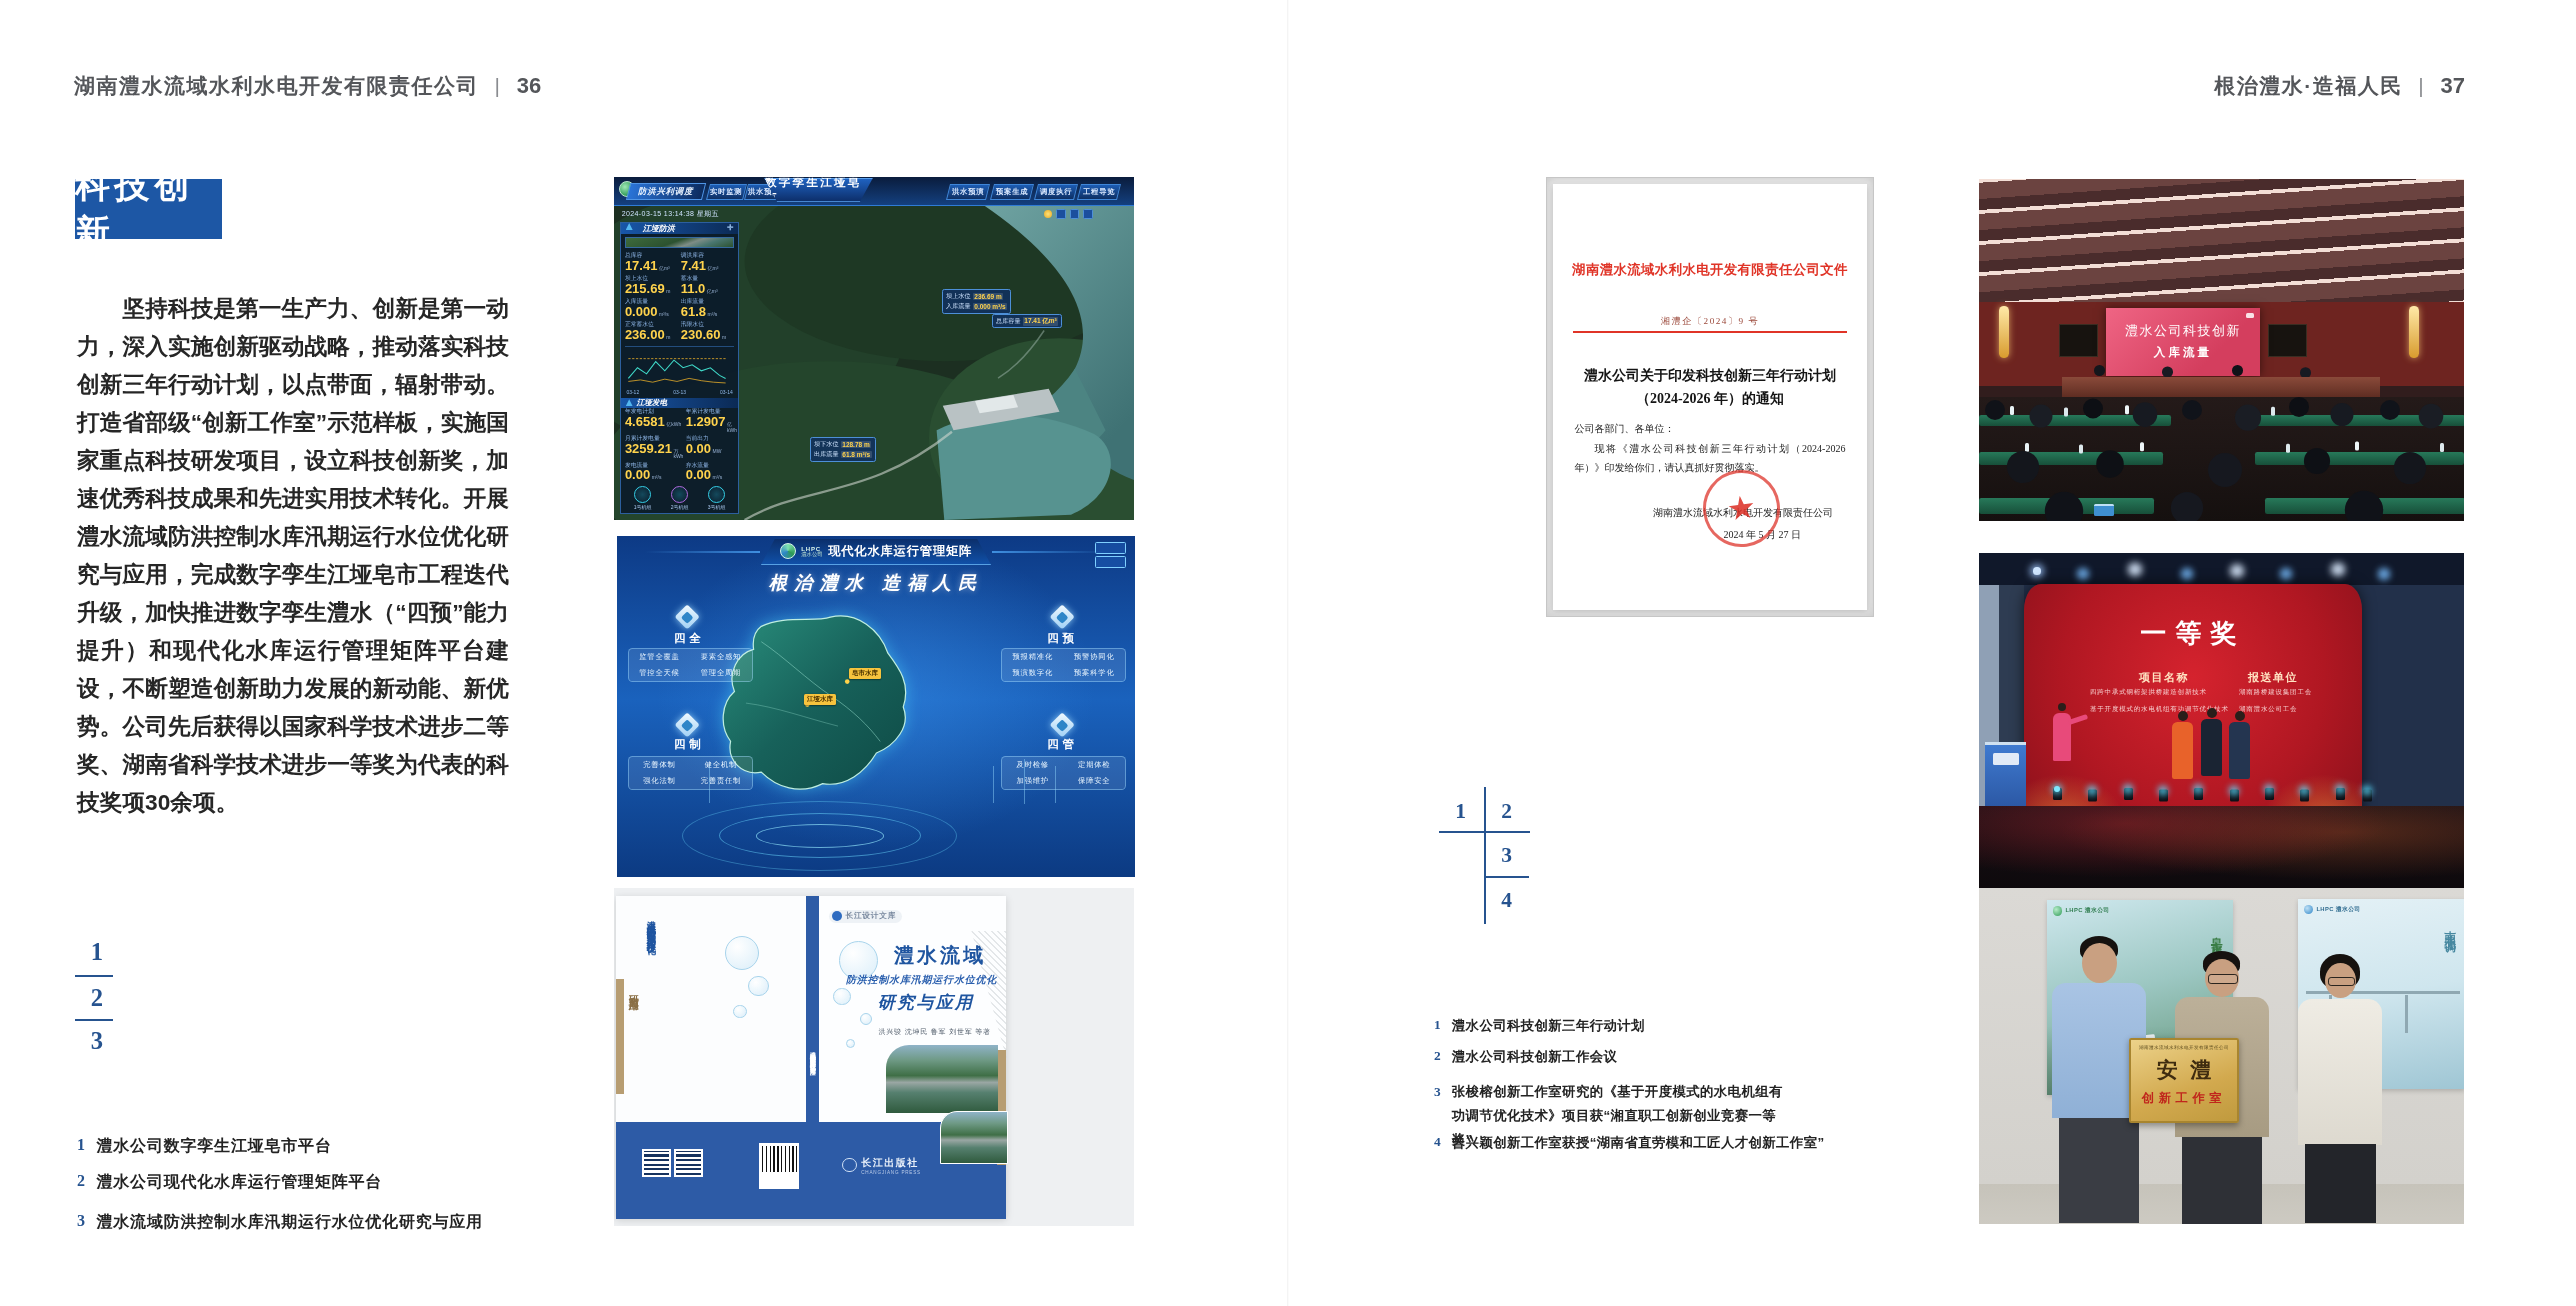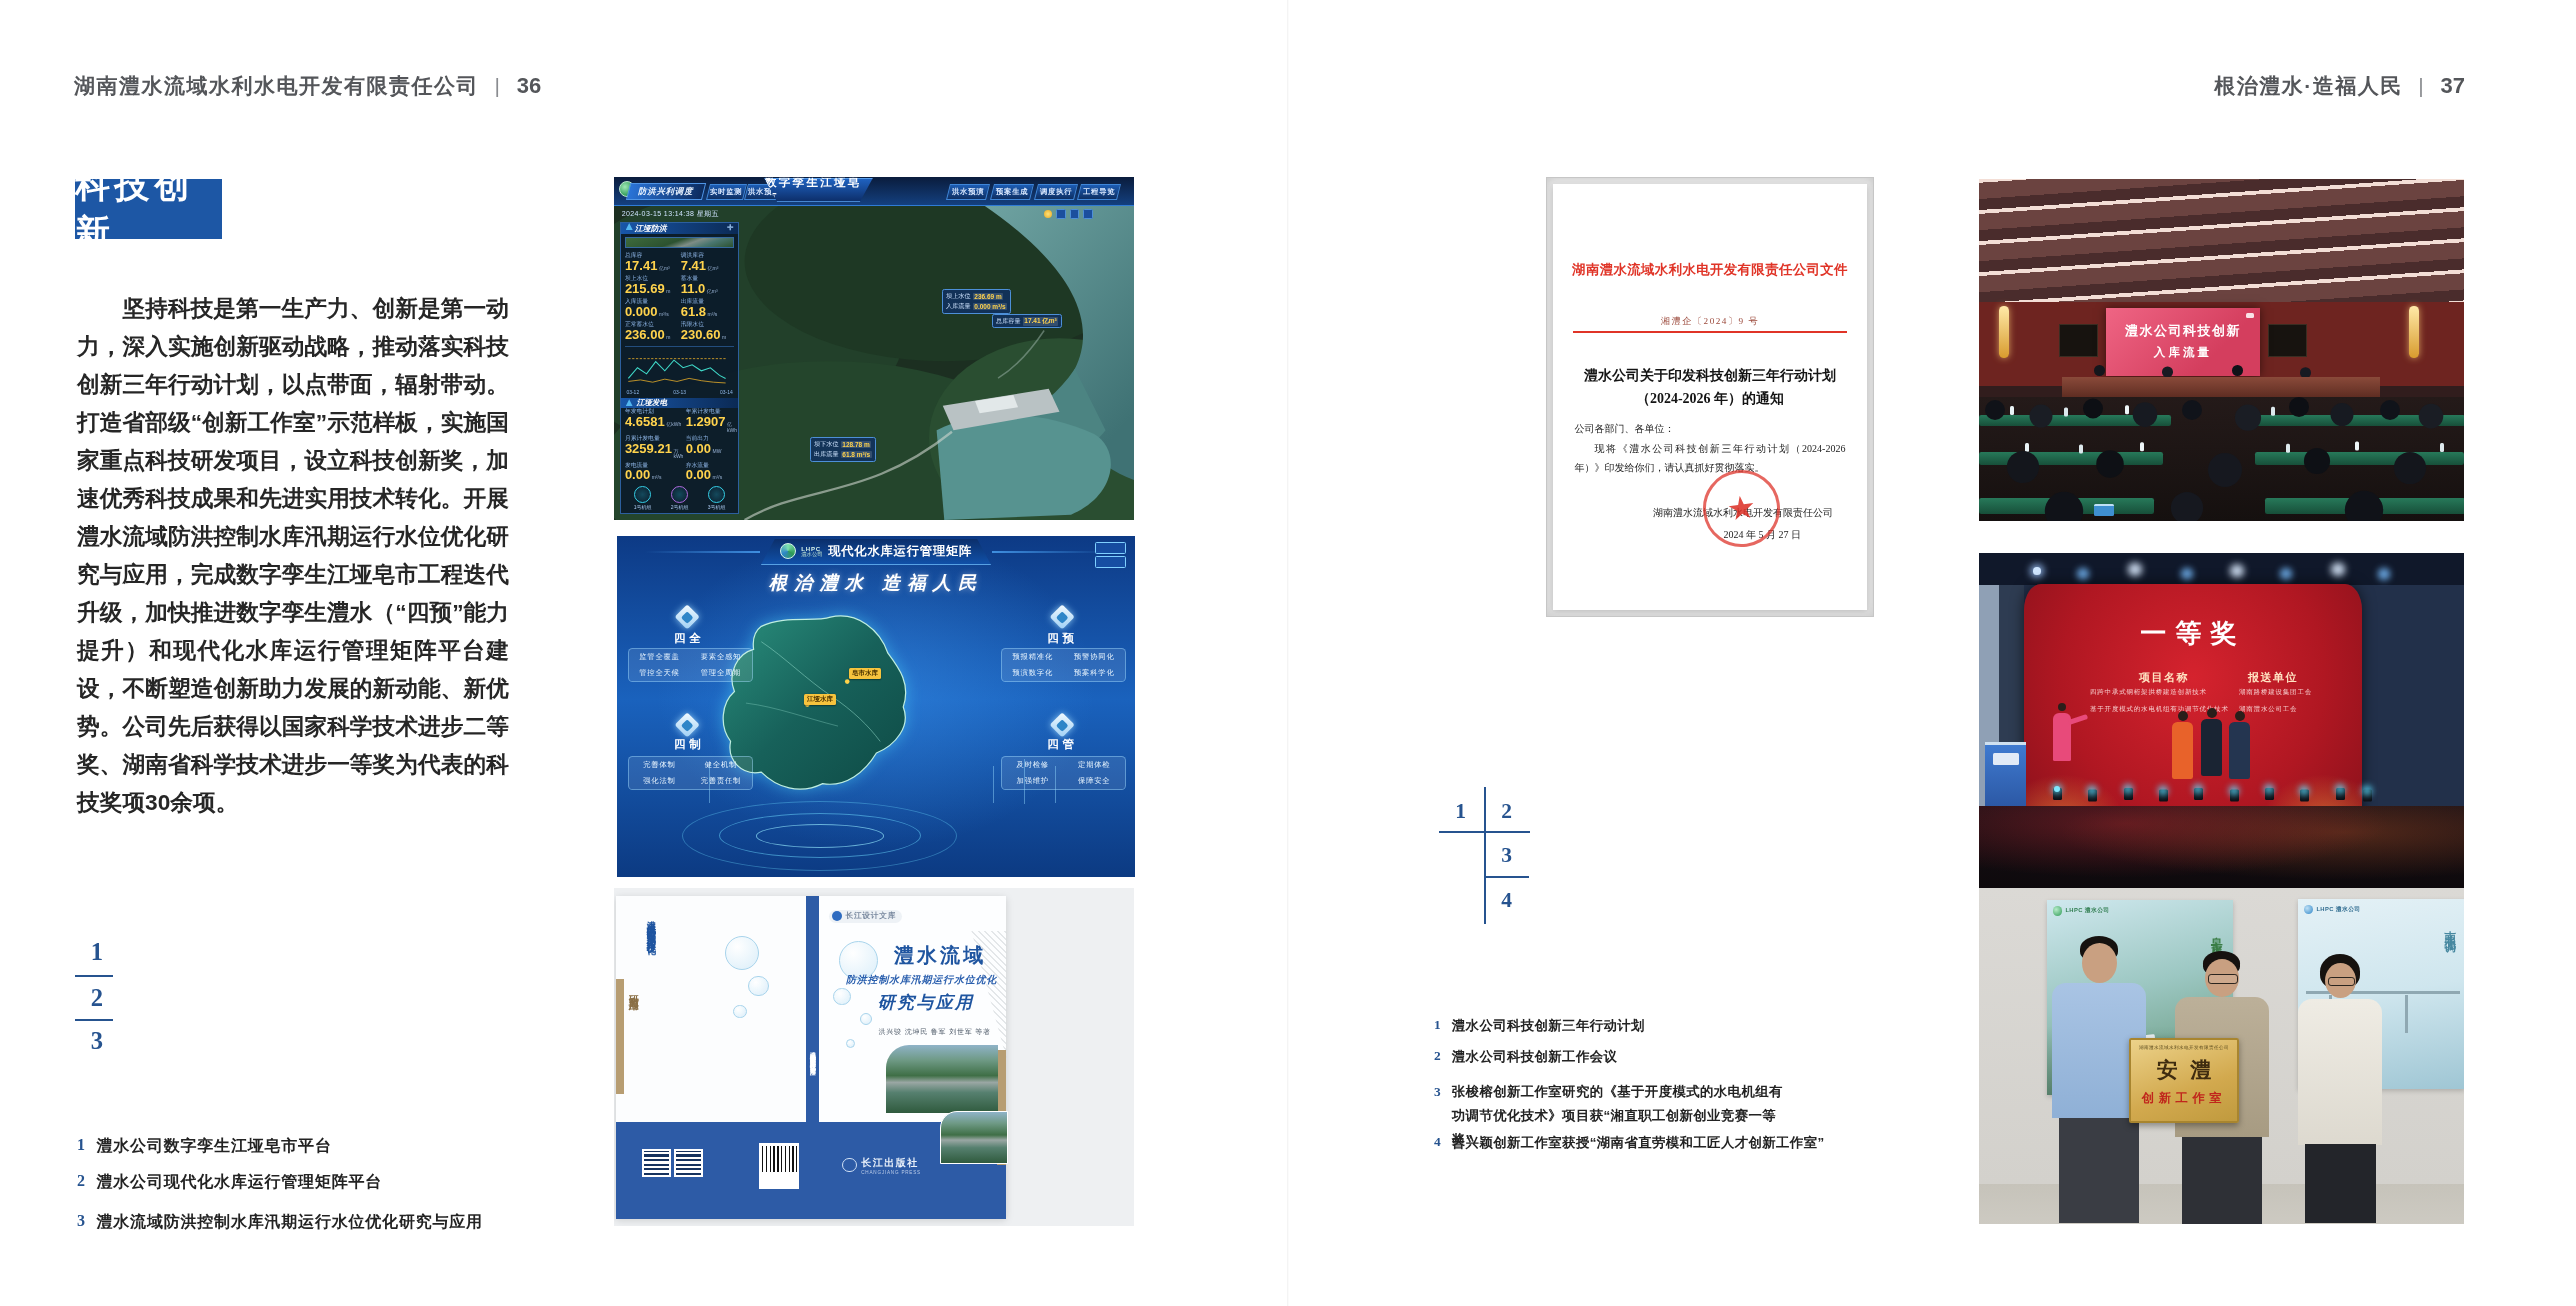--- a/index.html
+++ b/index.html
@@ -45,21 +45,21 @@
             clip-path:polygon(0 0,100% 0,88% 100%,12% 100%);
             display:flex;align-items:center;justify-content:center;
             font-size:11.5px;font-weight:700;color:#fff;letter-spacing:2.3px;}
   .dt-time{position:absolute;left:7.7px;top:32px;font-size:7px;color:#cfe3ff;letter-spacing:0.4px;}
   .dt-weather{position:absolute;left:430px;top:32px;display:flex;gap:3.8px;align-items:center;}
   .dt-sun{width:8.4px;height:8.4px;border-radius:50%;background:radial-gradient(#ffe27a,#e8a820);}
   .dt-sq{width:7.7px;height:7.7px;border-radius:1.5px;background:#1b4f9e;border:0.8px solid #4d8fd8;}
   .dt-panel{position:absolute;left:6.1px;top:45px;width:117px;bottom:6.1px;
             background:rgba(7,20,42,.80);border:0.8px solid #2c5f9e;display:flex;flex-direction:column;}
   .dt-ph{height:15.4px;background:linear-gradient(90deg,#1856a8,#0b2a55);display:flex;
-         padding:0 4.6px;gap:2px;font-size:8px;font-weight:700;color:#fff;font-style:italic;}
+         padding:0 4.6px;gap:10px;font-size:8px;font-weight:700;color:#fff;font-style:italic;}
   .dt-ph .pl{width:7px;height:7px;background:#53b7f0;clip-path:polygon(50% 0,100% 100%,0 100%);}
   .dt-ph .plus{margin-left:auto;color:#9cc4f0;font-style:normal;font-size:7.7px;}
   .dt-thumb{margin:3.1px 3.8px;height:43px;border:0.8px solid #35699f;
             background:linear-gradient(160deg,#3e6b3c 0%,#2c5230 45%,#7e8d86 60%,#49766f 75%,#2c5230 100%);}
   .dt-grid{display:grid;grid-template-columns:1fr 1fr;gap:1.5px 2.3px;padding:0.8px 3.8px;}
   .dt-cell{display:flex;flex-direction:column;line-height:1.15;}
   .dt-l{font-size:5.8px;color:#8fb7e8;}
   .dt-vu{display:flex;align-items:baseline;gap:1.5px;}
   .dt-v{font-size:13px;font-weight:700;color:#ffd34d;}
   .dt-u{font-size:5px;color:#9ab4d6;}
@@ -165,21 +165,21 @@
   .dc-seal i{position:absolute;left:50%;top:50%;width:26px;height:26px;transform:translate(-50%,-50%);
              background:rgba(220,45,35,.85);
              clip-path:polygon(50% 0,61% 35%,98% 35%,68% 57%,79% 91%,50% 70%,21% 91%,32% 57%,2% 35%,39% 35%);}
   
   .mt{background:#311d1d;}
   .mt-ceil{position:absolute;left:0;top:0;right:0;height:129px;
            background:repeating-linear-gradient(176deg,#f3ded6 0 3.8px,#6b4340 3.8px 20px,#4a2c2c 20px 31px);}
   .mt-wall{position:absolute;left:0;top:123px;right:0;height:84px;background:#6e2420;}
   .mt-screen{position:absolute;left:127px;top:129px;width:154px;height:68px;
              background:linear-gradient(135deg,#ef6584,#d43e5e 70%);box-shadow:0 0 9.2px rgba(0,0,0,.5);}
-  .mt-screen .l1{margin-top:14px;text-align:center;font-size:13px;font-weight:700;color:#fff;letter-spacing:1.5px;}
+  .mt-screen .l1{margin-top:14px;text-align:center;font-size:13px;font-weight:400;color:#fff;letter-spacing:1.5px;}
   .mt-screen .l2{margin-top:4.6px;text-align:center;font-size:11.5px;font-weight:700;color:#fff;letter-spacing:3.1px;}
   .mt-dot{position:absolute;right:6.1px;top:4.6px;width:7.7px;height:5.4px;border-radius:1.5px;background:rgba(255,255,255,.85);}
   .mt-tv{position:absolute;top:145px;width:37px;height:31px;background:#17130f;border:1.5px solid #3a2d22;}
   .mt-sconce{position:absolute;width:10px;height:52px;border-radius:4.6px;
              background:linear-gradient(180deg,#ffe9a8,#d89b2e);box-shadow:0 0 7.7px rgba(255,210,120,.7);}
   .mt-desk{position:absolute;left:83px;top:198px;width:318px;height:20px;
            background:linear-gradient(180deg,#8a4a3a,#5f2d22);}
   .mt-heads{position:absolute;width:10.7px;height:10.7px;border-radius:50%;background:#14161c;
             box-shadow:68px 1.5px 0 0 #181a22,138px 0 0 0 #101218,206px 2.3px 0 0 #181a22;}
   .mt-floor{position:absolute;left:0;top:218px;right:0;bottom:0;background:linear-gradient(180deg,#241a19,#15100f);}

